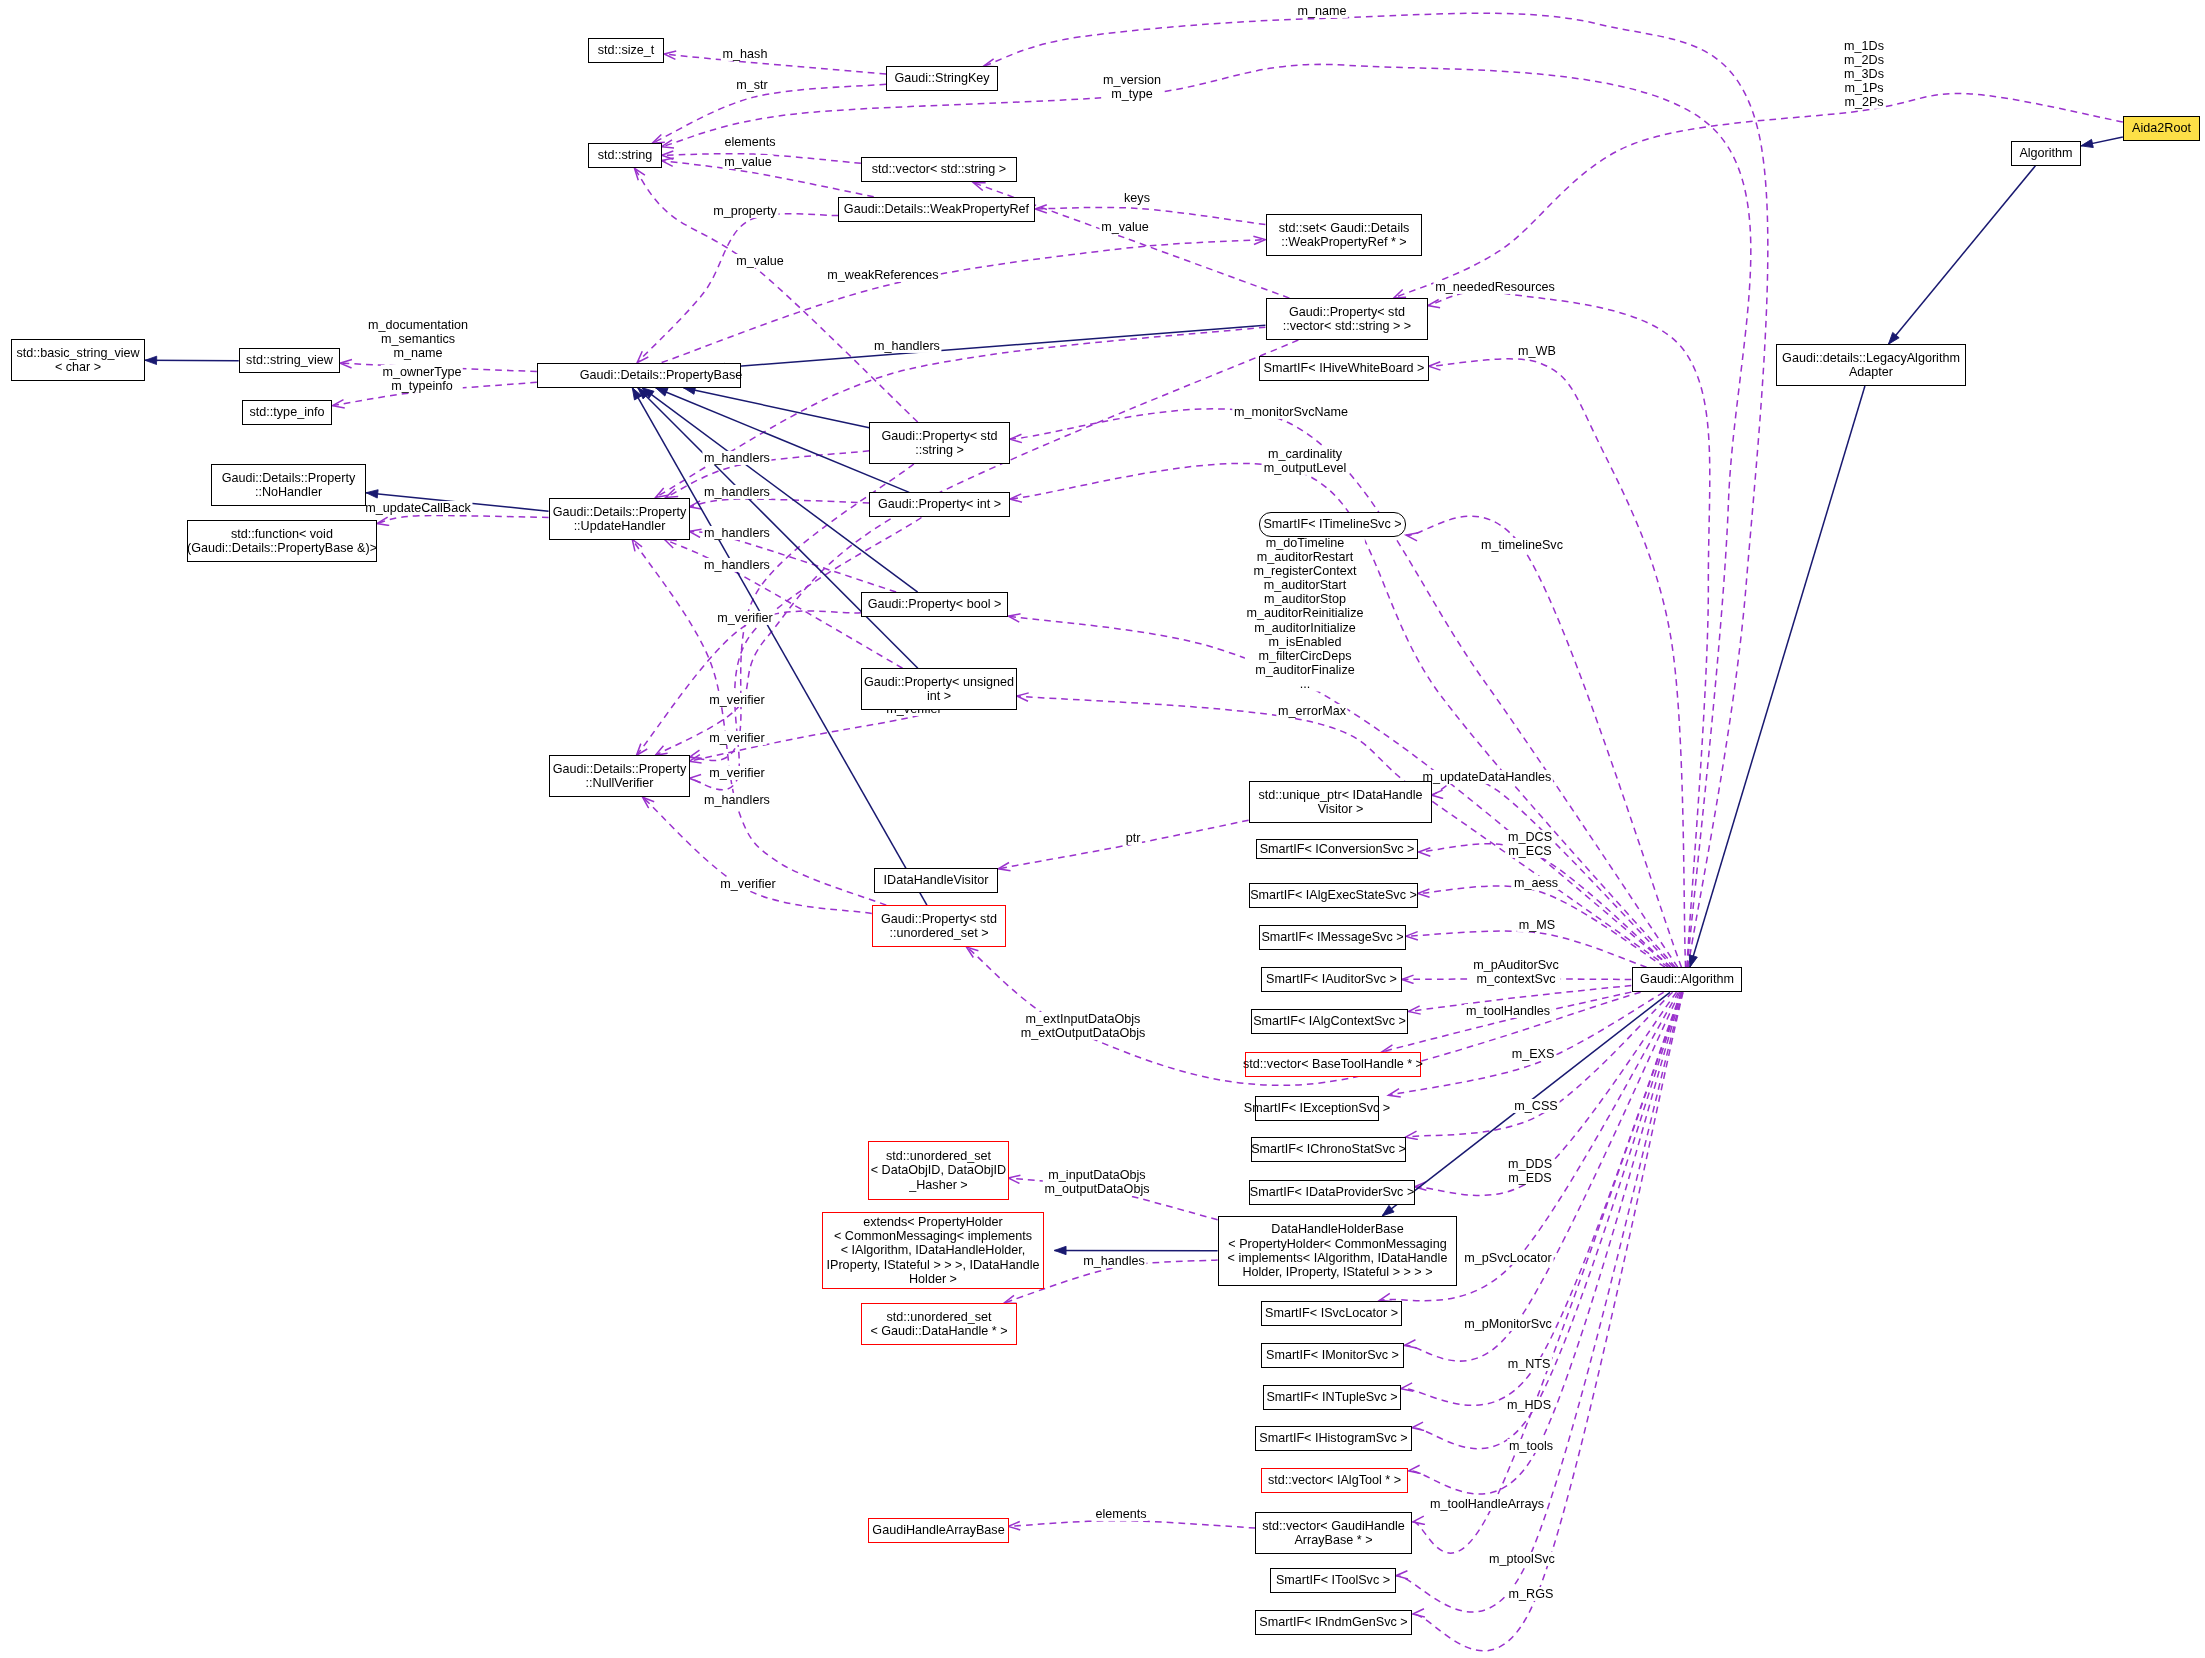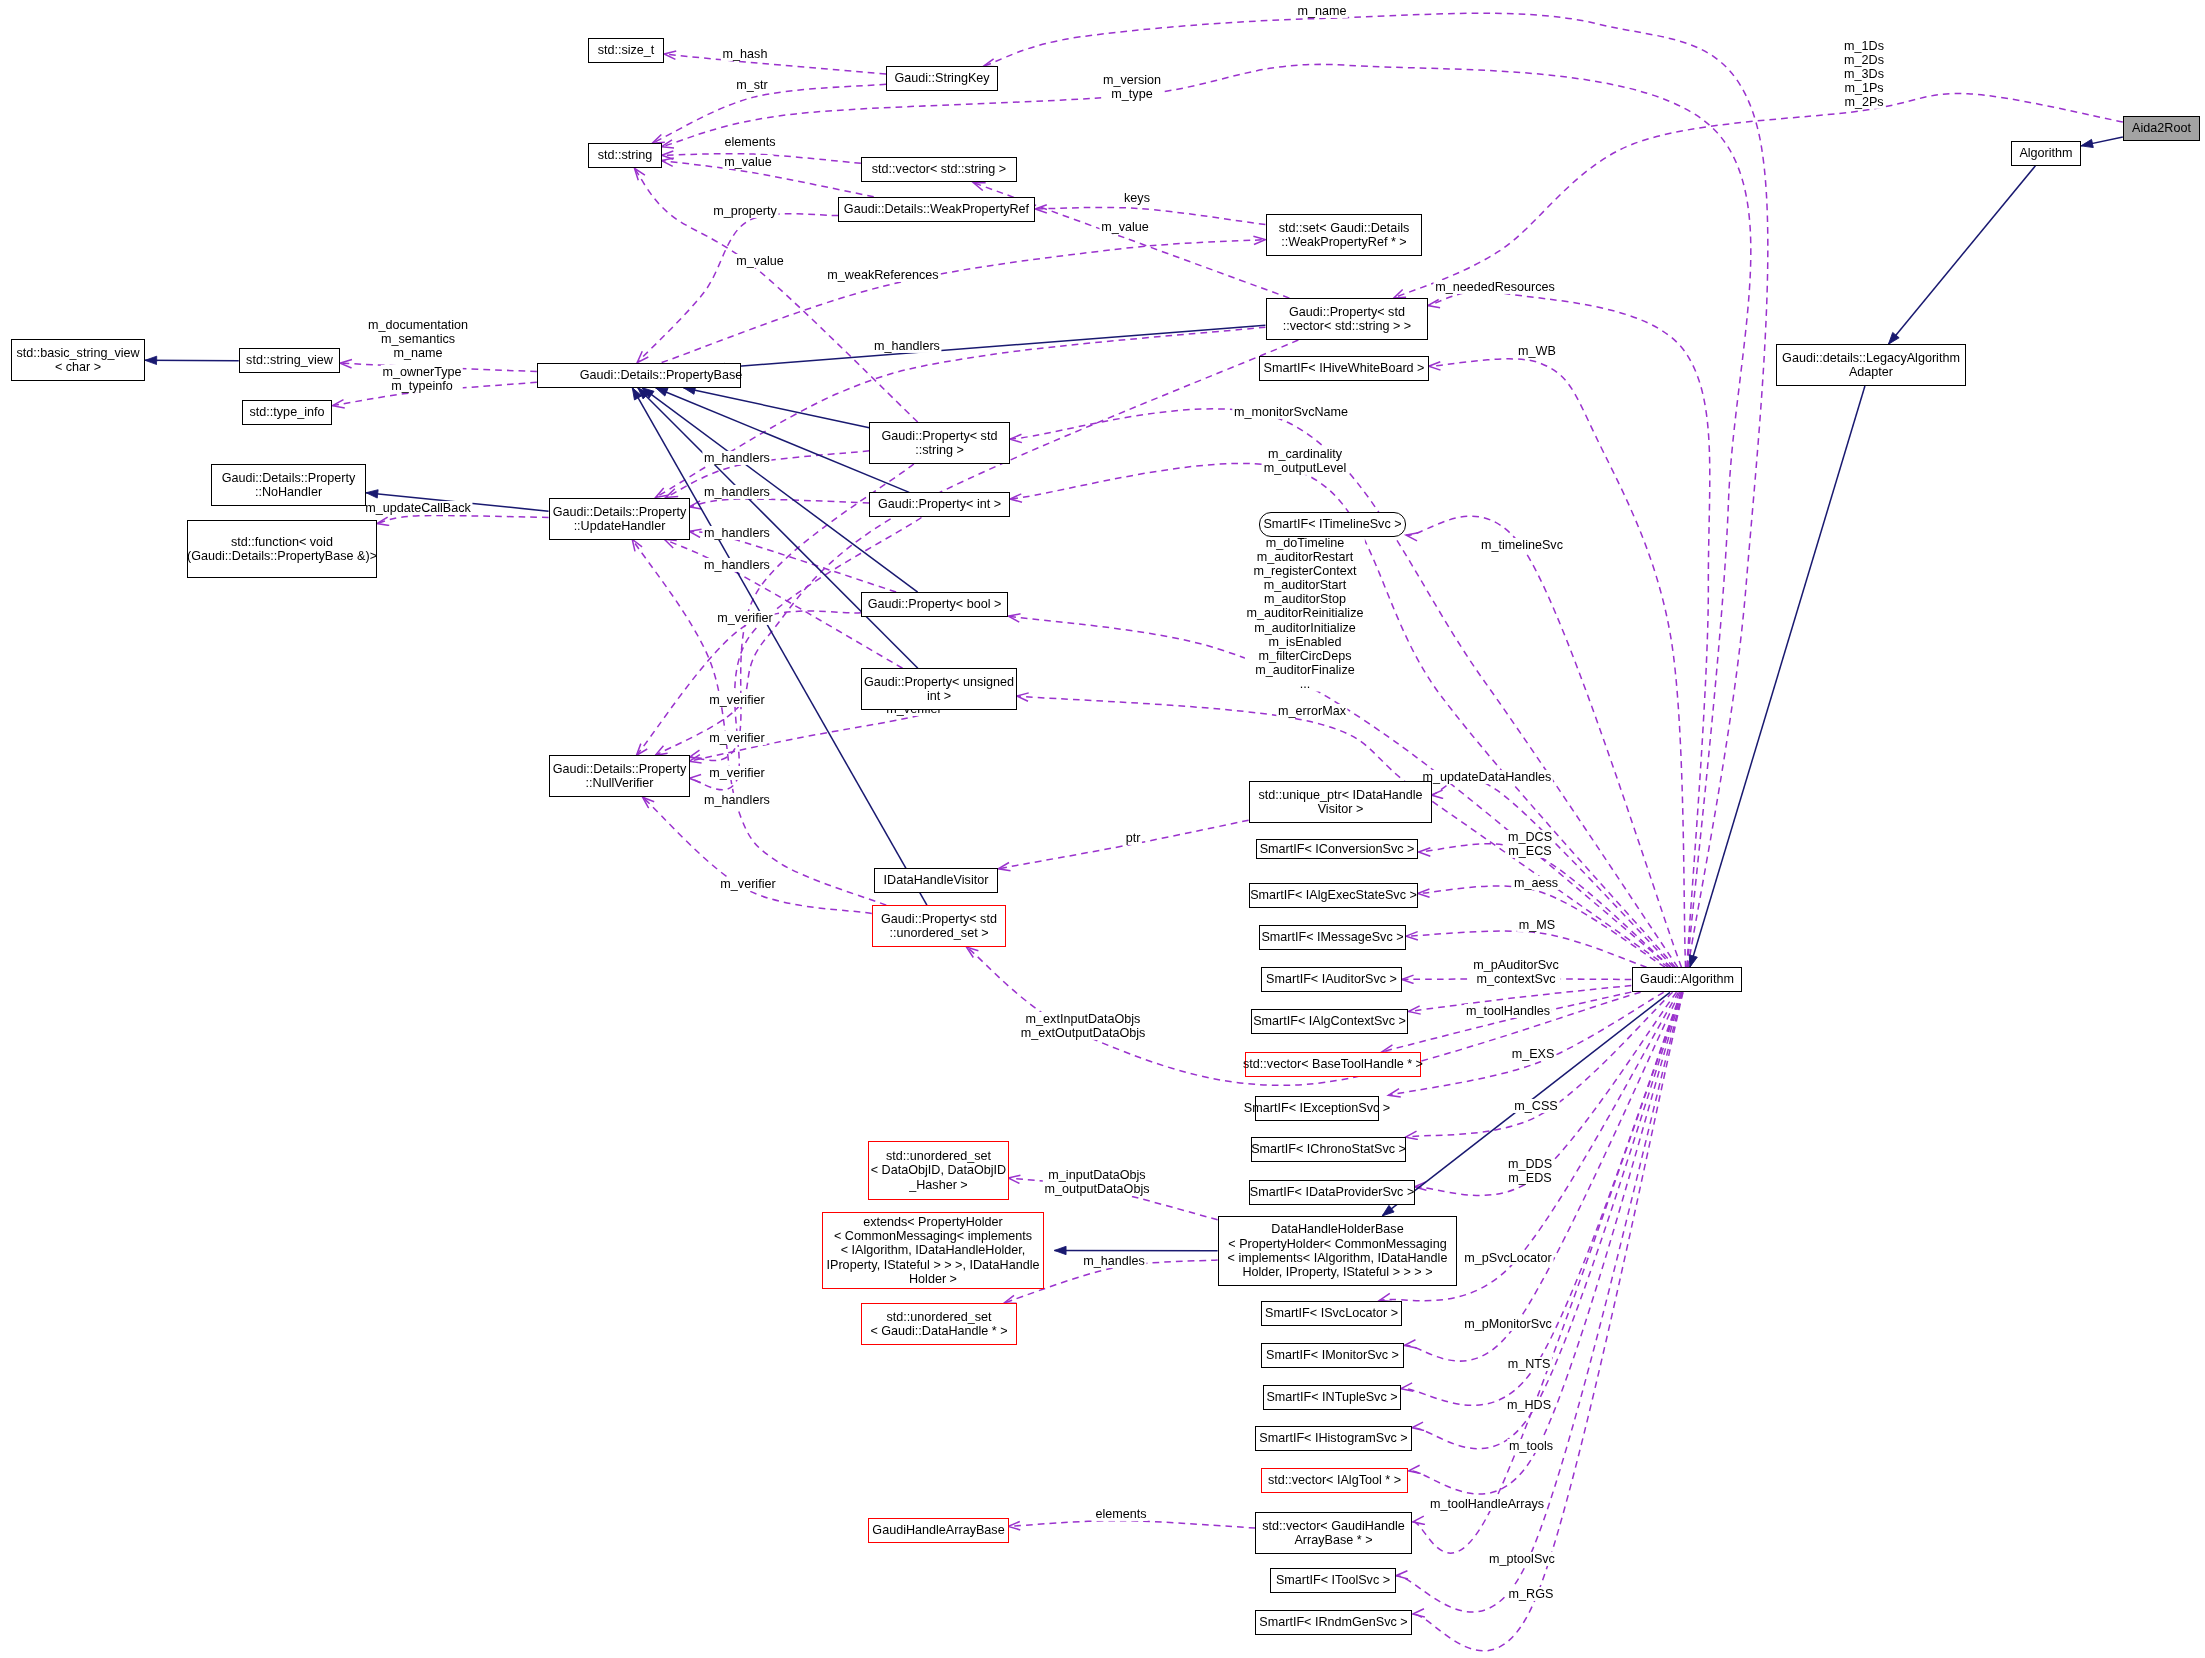--- a/index.html
+++ b/index.html
@@ -22,21 +22,21 @@
     display: flex;
     align-items: center;
     justify-content: center;
     text-align: center;
     font-size: 12.6px;
     line-height: 1.14;
     white-space: pre;
     z-index: 3;
   }
   .node.truncated { border-color: #ff0000; }
-  .node.subject { background: #a3a3a3; }
+  .node.subject { background: #fde047; }
   .edge-label {
     position: absolute;
     transform: translate(-50%, -50%);
     font-size: 12.6px;
     line-height: 1.12;
     color: #000000;
     text-align: center;
     white-space: pre;
     background: #ffffff;
     padding: 0 1.7px;
@@ -228,21 +228,21 @@
       <div class="node" style="left: 1266px; top: 298px; width: 162px; height: 42px;">Gaudi::Property&lt; std
 ::vector&lt; std::string &gt; &gt;</div>
       <div class="node" style="left: 1259px; top: 356px; width: 170px; height: 25px;">SmartIF&lt; IHiveWhiteBoard &gt;</div>
       <div class="node" style="left: 869px; top: 422px; width: 141px; height: 42px;">Gaudi::Property&lt; std
 ::string &gt;</div>
       <div class="node" style="left: 211px; top: 464px; width: 155px; height: 42px;">Gaudi::Details::Property
 ::NoHandler</div>
       <div class="node" style="left: 869px; top: 492px; width: 141px; height: 25px;">Gaudi::Property&lt; int &gt;</div>
       <div class="node" style="left: 549px; top: 498px; width: 141px; height: 42px;">Gaudi::Details::Property
 ::UpdateHandler</div>
-      <div class="node" style="left: 187px; top: 520px; width: 190px; height: 58px;">std::function&lt; void
+      <div class="node" style="left: 187px; top: 520px; width: 190px; height: 42px;">std::function&lt; void
 (Gaudi::Details::PropertyBase &amp;)&gt;</div>
       <div class="node" style="left: 1259px; top: 512px; width: 147px; height: 25px; border-radius: 12px;">SmartIF&lt; ITimelineSvc &gt;</div>
       <div class="node" style="left: 861px; top: 592px; width: 147px; height: 25px;">Gaudi::Property&lt; bool &gt;</div>
       <div class="node" style="left: 861px; top: 668px; width: 156px; height: 42px;">Gaudi::Property&lt; unsigned
 int &gt;</div>
       <div class="node" style="left: 549px; top: 755px; width: 141px; height: 42px;">Gaudi::Details::Property
 ::NullVerifier</div>
       <div class="node" style="left: 1249px; top: 781px; width: 183px; height: 42px;">std::unique_ptr&lt; IDataHandle
 Visitor &gt;</div>
       <div class="node" style="left: 1256px; top: 839px; width: 162px; height: 20px;">SmartIF&lt; IConversionSvc &gt;</div>

